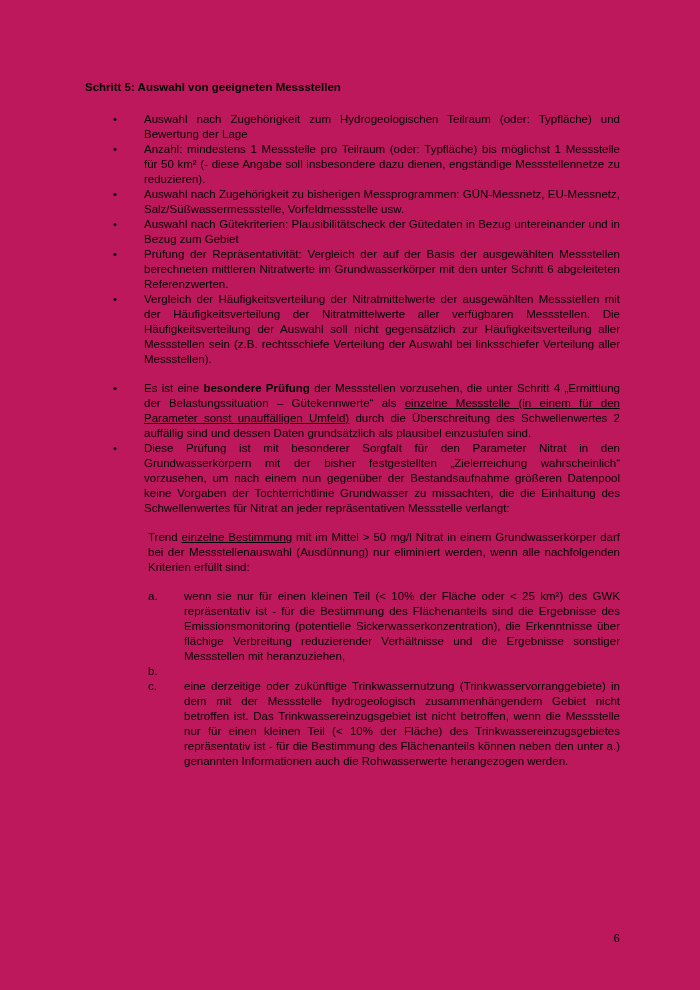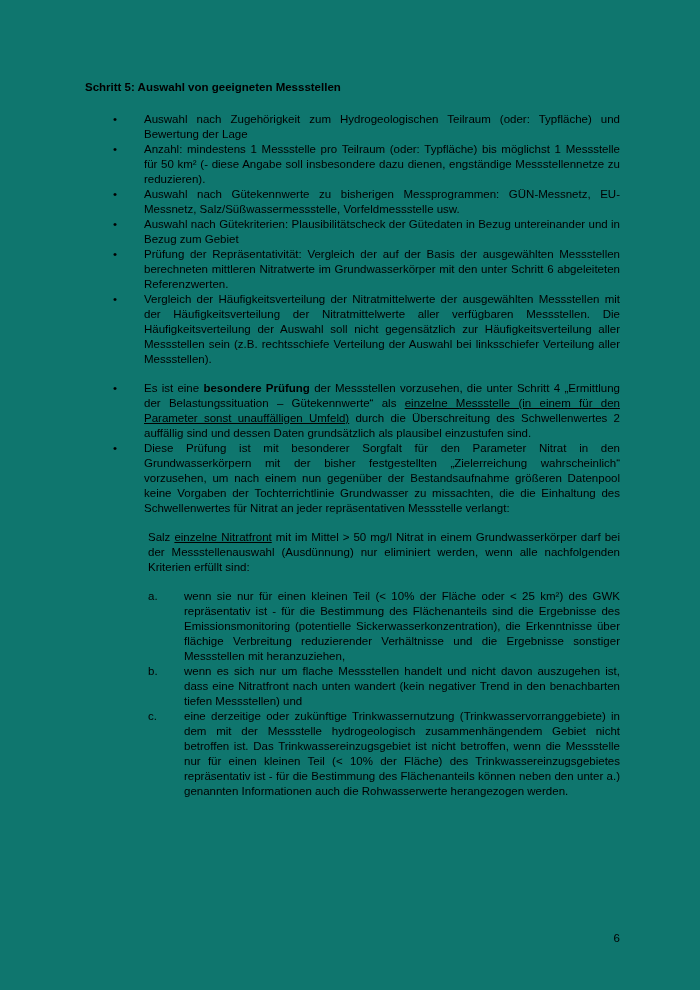--- a/index.html
+++ b/index.html
@@ -4,21 +4,21 @@
 <style>
   html, body {
     margin: 0;
     padding: 0;
     background: #ffffff;
   }
   .page {
     position: relative;
     width: 700px;
     height: 990px;
-    background: #0f766e;
+    background: #be185d;
     overflow: hidden;
     box-sizing: border-box;
     padding: 80px 80px 0 85px;
     font-family: "Liberation Sans", "DejaVu Sans", sans-serif;
     font-size: 11.5px;
     line-height: 15px;
     color: #000000;
     -webkit-hyphens: auto;
     hyphens: auto;
   }
@@ -54,21 +54,21 @@
       <div class="block bullet">
         <span class="marker">•</span>
         <span class="text"><span class="">Auswahl nach Zugehörigkeit zum Hydrogeologischen Teilraum (oder: Typfläche) und Bewertung der Lage</span></span>
       </div>
       <div class="block bullet">
         <span class="marker">•</span>
         <span class="text"><span class="">Anzahl: mindestens 1 Messstelle pro Teilraum (oder: Typfläche) bis möglichst 1 Messstelle für 50 km² (- diese Angabe soll insbesondere dazu dienen, engständige Messstellennetze zu reduzieren).</span></span>
       </div>
       <div class="block bullet">
         <span class="marker">•</span>
-        <span class="text"><span class="">Auswahl nach Gütekennwerte zu bisherigen Messprogrammen: GÜN-Messnetz, EU-Messnetz, Salz/Süßwassermessstelle, Vorfeldmessstelle usw.</span></span>
+        <span class="text"><span class="">Auswahl nach Zugehörigkeit zu bisherigen Messprogrammen: GÜN-Messnetz, EU-Messnetz, Salz/Süßwassermessstelle, Vorfeldmessstelle usw.</span></span>
       </div>
       <div class="block bullet">
         <span class="marker">•</span>
         <span class="text"><span class="">Auswahl nach Gütekriterien: Plausibilitätscheck der Gütedaten in Bezug untereinander und in Bezug zum Gebiet</span></span>
       </div>
       <div class="block bullet">
         <span class="marker">•</span>
         <span class="text"><span class="">Prüfung der Repräsentativität: Vergleich der auf der Basis der ausgewählten Messstellen berechneten mittleren Nitratwerte im Grundwasserkörper mit den unter Schritt 6 abgeleiteten Referenzwerten.</span></span>
       </div>
       <div class="block bullet">
@@ -79,30 +79,29 @@
       <div class="block bullet">
         <span class="marker">•</span>
         <span class="text"><span class="">Es ist eine </span><span class="b ">besondere Prüfung</span><span class=""> der Messstellen vorzusehen, die unter Schritt 4 „Ermittlung der Belastungssituation – Gütekennwerte“ als </span><span class="u">einzelne Messstelle (in einem für den Parameter sonst unauffälligen Umfeld)</span><span class=""> durch die Überschreitung des Schwellenwertes 2 auffällig sind und dessen Daten grundsätzlich als plausibel einzustufen sind.</span></span>
       </div>
       <div class="block bullet">
         <span class="marker">•</span>
         <span class="text"><span class="">Diese Prüfung ist mit besonderer Sorgfalt für den Parameter Nitrat in den Grundwasserkörpern mit der bisher festgestellten „Zielerreichung wahrscheinlich“ vorzusehen, um nach einem nun gegenüber der Bestandsaufnahme größeren Datenpool keine Vorgaben der Tochterrichtlinie Grundwasser zu missachten, die die Einhaltung des Schwellenwertes für Nitrat an jeder repräsentativen Messstelle verlangt:</span></span>
       </div>
       <div class="block gap"></div>
       <div class="block indent">
-        <span class="text"><span class="">Salz </span><span class="u">einzelne Nitratfront</span><span class=""> mit im Mittel &gt; 50 mg/l Nitrat in einem Grundwasserkörper darf bei der Messstellenauswahl (Ausdünnung) nur eliminiert werden, wenn alle nachfolgenden Kriterien erfüllt sind:</span></span>
+        <span class="text"><span class="">Trend </span><span class="u">einzelne Bestimmung</span><span class=""> mit im Mittel &gt; 50 mg/l Nitrat in einem Grundwasserkörper darf bei der Messstellenauswahl (Ausdünnung) nur eliminiert werden, wenn alle nachfolgenden Kriterien erfüllt sind:</span></span>
       </div>
       <div class="block gap"></div>
       <div class="block alpha">
         <span class="marker">a.</span>
         <span class="text"><span class="">wenn sie nur für einen kleinen Teil (&lt; 10% der Fläche oder &lt; 25 km²) des GWK repräsentativ ist - für die Bestimmung des Flächenanteils sind die Ergebnisse des Emissionsmonitoring (potentielle Sickerwasserkonzentration), die Erkenntnisse über flächige Verbreitung reduzierender Verhältnisse und die Ergebnisse sonstiger Messstellen mit heranzuziehen,</span></span>
       </div>
       <div class="block alpha">
         <span class="marker">b.</span>
-        <span class="text"><span class="">wenn es sich nur um flache Messstellen handelt und nicht davon auszugehen ist, dass eine Nitratfront nach unten wandert (kein negativer Trend in den benachbarten tiefen Messstellen) und</span></span>
       </div>
       <div class="block alpha">
         <span class="marker">c.</span>
         <span class="text"><span class="">eine derzeitige oder zukünftige Trinkwassernutzung (Trinkwasservorranggebiete) in dem mit der Messstelle hydrogeologisch zusammenhängendem Gebiet nicht betroffen ist. Das Trinkwassereinzugsgebiet ist nicht betroffen, wenn die Messstelle nur für einen kleinen Teil (&lt; 10% der Fläche) des Trinkwassereinzugsgebietes repräsentativ ist - für die Bestimmung des Flächenanteils können neben den unter a.) genannten Informationen auch die Rohwasserwerte herangezogen werden.</span></span>
       </div>
       <div class="block gap-large"></div>
     </div>
   <div class="page-number">6</div>
 </div>
 

